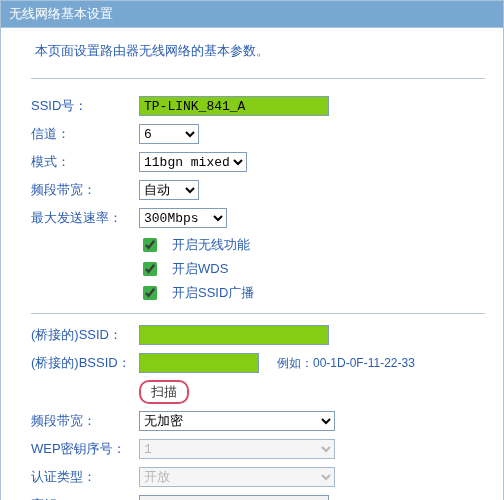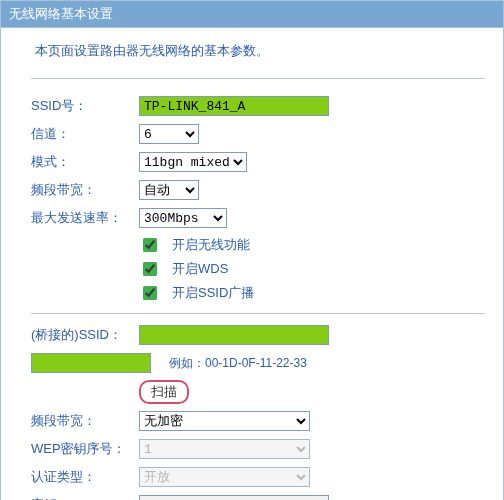--- a/index.html
+++ b/index.html
@@ -13,21 +13,21 @@
   .label { width: 108px; color: #2a5db0; flex-shrink: 0; }
   .control { display: flex; align-items: center; gap: 8px; }
   input[type="text"] { height: 20px; border: 1px solid #7f9db9; padding: 0 4px; font-size: 13px; background: #84cc16; font-family: "Courier New", monospace; }
   input[type="text"]:disabled { background: #f2f2f2; color: #999; }
   .tf-wide { width: 190px; }
   .tf-narrow { width: 120px; }
   .sel { height: 20px; border: 1px solid #7f9db9; background: #fff; font-size: 13px; font-family: "Courier New", monospace; }
   .sel:disabled { background: #f2f2f2; color: #999; }
   .sel-sm { width: 60px; }
   .sel-md { width: 108px; }
-  .sel-lg { width: 171px; }
+  .sel-lg { width: 196px; }
   .sel-auto { width: 60px; }
   .check-row { margin-left: 108px; display: flex; align-items: center; gap: 12px; color: #2a5db0; margin-top: 4px; margin-bottom: 4px; }
   .check-row input { accent-color: #3cb04a; width: 14px; height: 14px; }
   .note { color: #2a5db0; margin-left: 10px; font-size: 12px; }
   .scan-btn { margin-left: 108px; border: 2px solid #d84c6a; border-radius: 10px; padding: 1px 10px; background: #fff; cursor: pointer; font-size: 13px; color: #333; }
   hr.sep { border: none; border-top: 1px solid #b5c7d9; margin: 10px 0; }
 </style>
 </head>
 <body>
 
@@ -85,20 +85,21 @@
     <hr class="sep">
 
     <div>
       <div class="row">
         <span class="label">(桥接的)SSID：</span>
         <div class="control">
             <input type="text" class="tf-wide" value="" style="">
           </div>
       </div>
       <div class="row">
+        <span class="label">(桥接的)BSSID：</span>
         <div class="control">
           <input type="text" class="tf-narrow" value="" style="">
           <span class="note">例如：00-1D-0F-11-22-33</span>
         </div>
       </div>
       <div class="row">
         <button class="scan-btn">扫描</button>
       </div>
       <div class="row">
         <span class="label">频段带宽：</span>

